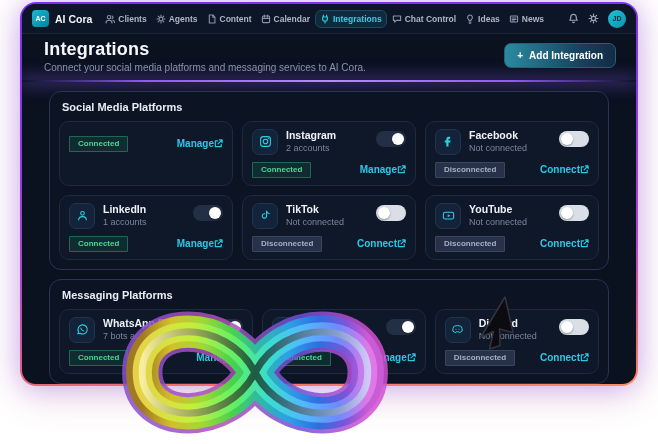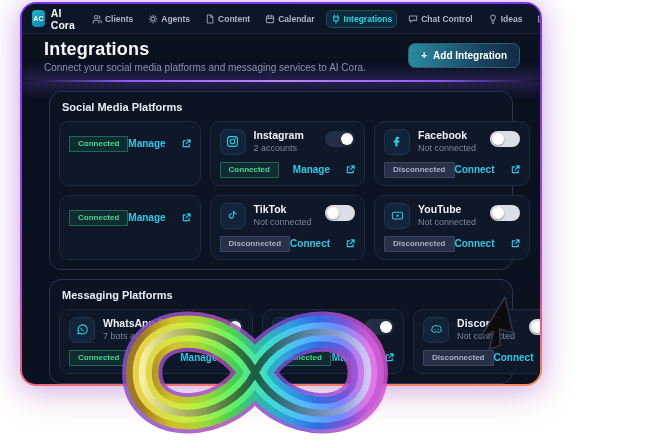--- a/index.html
+++ b/index.html
@@ -2,38 +2,38 @@
 <html><head>
 <meta charset="utf-8">
 <style>
   * { margin:0; padding:0; box-sizing:border-box; }
   html,body { width:658px; height:444px; }
   body {
     position:relative; overflow:hidden; background:#ffffff;
     font-family:"Liberation Sans", sans-serif;
   }
   .window{
-    position:absolute; left:20px; top:2px; width:522px; height:384px;
+    position:absolute; left:20px; top:2px; width:618px; height:384px;
     border-radius:16px; padding:2px; z-index:1;
     background:linear-gradient(175deg,#7a2ff0 0%,#8a3bec 35%,#b446c8 65%,#e85f82 86%,#ff8a5c 100%);
     box-shadow:0 0 28px rgba(124,58,237,.35), 0 12px 36px rgba(190,80,120,.18);
   }
   .win-inner{
     width:100%; height:100%; border-radius:14px; background:#0a111f;
     overflow:hidden; display:flex; flex-direction:column;
   }
   
   .navbar{ flex:0 0 30px; display:flex; align-items:center; padding:0 10px;
     background:#0d1626; border-bottom:1px solid #1a2439; }
   .brand{ display:flex; align-items:center; gap:6px; }
   .logo{ width:17px; height:17px; border-radius:4px;
     background:linear-gradient(135deg,#19b8d4,#0b7fa0); color:#fff; font-size:7px;
     font-weight:bold; display:flex; align-items:center; justify-content:center; }
   .brand-name{ font-size:10.5px; font-weight:bold; color:#f2f5fa; }
-  .nav-menu{ display:flex; align-items:center; gap:7px; margin-left:9px; }
+  .nav-menu{ display:flex; align-items:center; gap:1px; margin-left:9px; }
   .nav-item{ display:flex; align-items:center; gap:3px; padding:3px 4px; border-radius:6px;
     font-size:8.5px; font-weight:bold; color:#aeb6c6; cursor:pointer; white-space:nowrap; }
   .nicon{ display:flex; color:#8a93a8; }
   .nav-item.selected{ background:#0d2b3c; color:#2bd1e4; border:1px solid #1c4a60; }
   .nav-item.selected .nicon{ color:#2bd1e4; }
   .nav-right{ margin-left:auto; display:flex; align-items:center; gap:9px; }
   .icon-btn{ color:#99a2b5; display:flex; cursor:pointer; }
   .avatar{ width:18px; height:18px; border-radius:50%;
     background:linear-gradient(135deg,#22c3d6,#0b93ad); color:#072a3a; font-size:7px;
     font-weight:bold; display:flex; align-items:center; justify-content:center; cursor:pointer; }
@@ -66,21 +66,21 @@
   .toggle.on{ background:#232f44; }
   .toggle.off{ background:#d9dee7; }
   .knob{ width:12px; height:12px; border-radius:50%; background:#fff; position:absolute; top:2px;
     box-shadow:0 1px 2px rgba(0,0,0,.35); }
   .toggle.on .knob{ right:2px; }
   .toggle.off .knob{ left:2px; }
   .card-bottom{ display:flex; align-items:center; justify-content:space-between; margin-top:7px; }
   .badge{ font-size:8px; font-weight:bold; padding:2.5px 8px; border-radius:1px; }
   .badge.connected{ color:#43da8f; background:rgba(34,180,115,.13); border:1px solid rgba(67,218,143,.35); }
   .badge.disconnected{ color:#a7b0c1; background:#27324a; border:1px solid #3a465f; }
-  .link{ display:flex; align-items:center; gap:16px; font-size:10px; font-weight:bold;
+  .link{ display:flex; align-items:center; gap:0; font-size:10px; font-weight:bold;
     color:#2bc9e8; cursor:pointer; text-decoration:none; }
   
   .infinity{ position:absolute; left:114px; top:300px; width:282px; height:146px; z-index:3; }
   .cursor{ position:absolute; left:478px; top:296px; width:40px; height:54px; z-index:4; }
 </style>
 </head>
 <body>
 
 <div class="window">
 <div class="win-inner">
@@ -259,20 +259,35 @@
                   <span>Connect</span>
                   <svg width="9" height="9" viewBox="0 0 10 10" fill="none" stroke="currentColor" stroke-width="1.3" stroke-linecap="round" stroke-linejoin="round">
                     <path d="M4 2H1.5v6.5H8V6"></path>
                     <path d="M6 1h3v3M9 1L4.5 5.5"></path>
                   </svg>
                 </a>
           </div>
         </div>
 
         <div class="card">
+          <div class="card-top">
+            <div class="tile">
+                  <svg width="13" height="13" viewBox="0 0 24 24" fill="none" stroke="currentColor" stroke-width="2" stroke-linecap="round">
+                    <circle cx="12" cy="8" r="3.4"></circle>
+                    <path d="M5 20c0-3.9 3.1-6 7-6s7 2.1 7 6"></path>
+                  </svg>
+                </div>
+            <div class="meta">
+              <div class="c-title">LinkedIn</div>
+              <div class="c-sub">1 accounts</div>
+            </div>
+            <div class="toggle on">
+                  <div class="knob"></div>
+                </div>
+          </div>
           <div class="card-bottom">
             <span class="badge connected">Connected</span>
             <a class="link">
                   <span>Manage</span>
                   <svg width="9" height="9" viewBox="0 0 10 10" fill="none" stroke="currentColor" stroke-width="1.3" stroke-linecap="round" stroke-linejoin="round">
                     <path d="M4 2H1.5v6.5H8V6"></path>
                     <path d="M6 1h3v3M9 1L4.5 5.5"></path>
                   </svg>
                 </a>
           </div>

